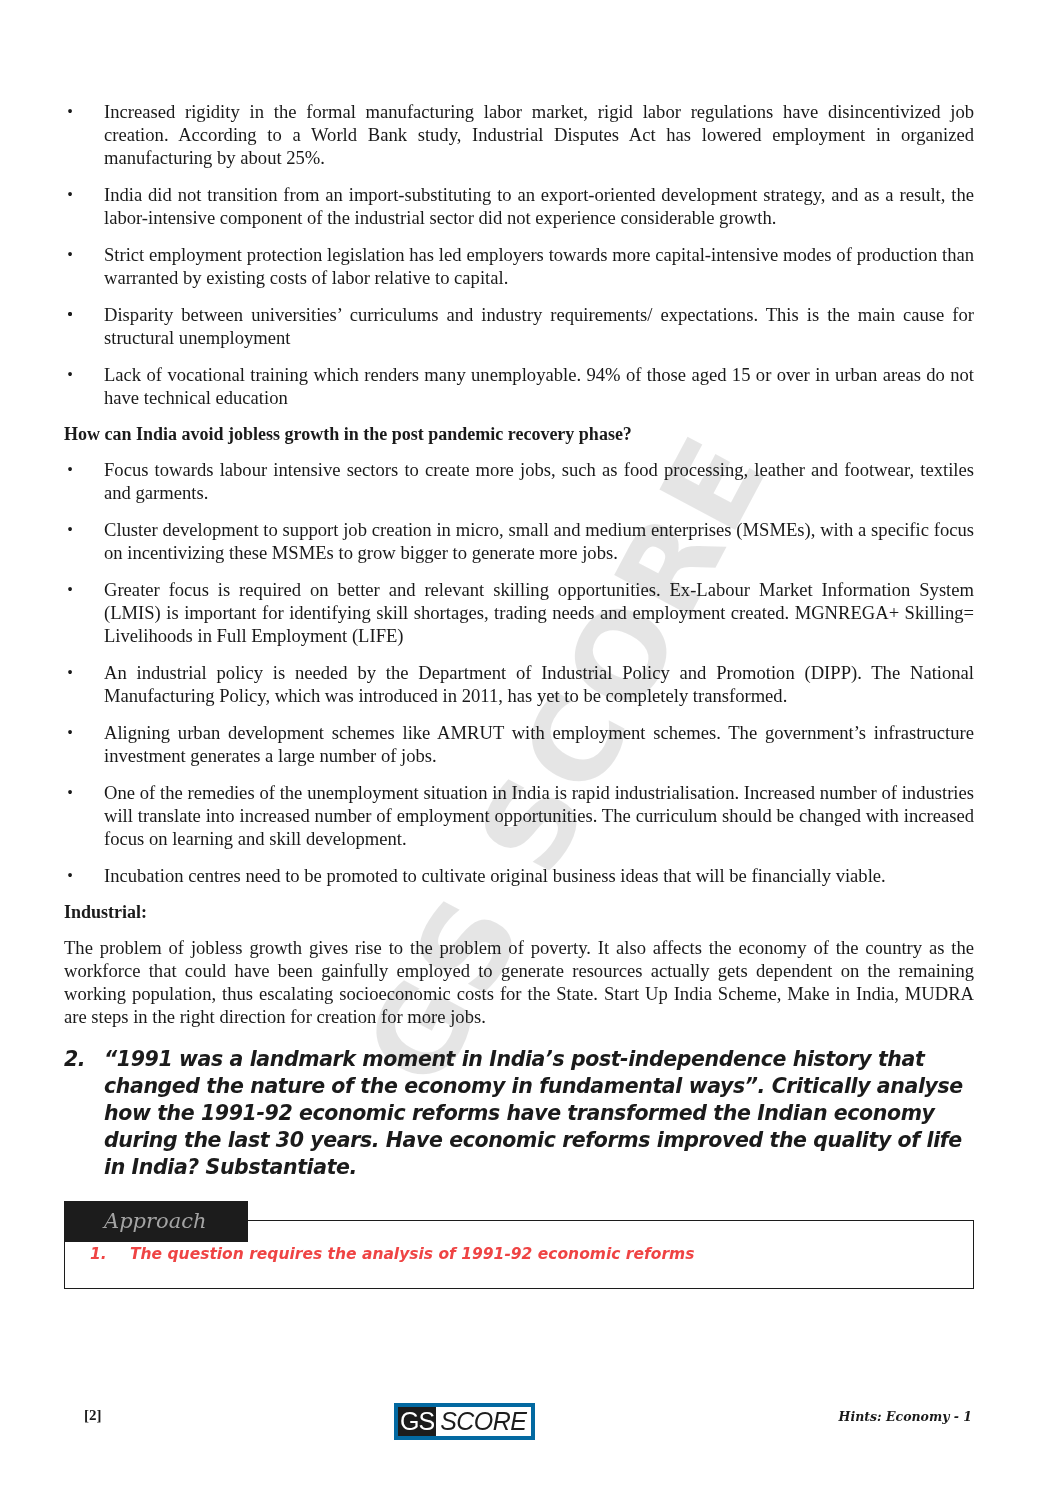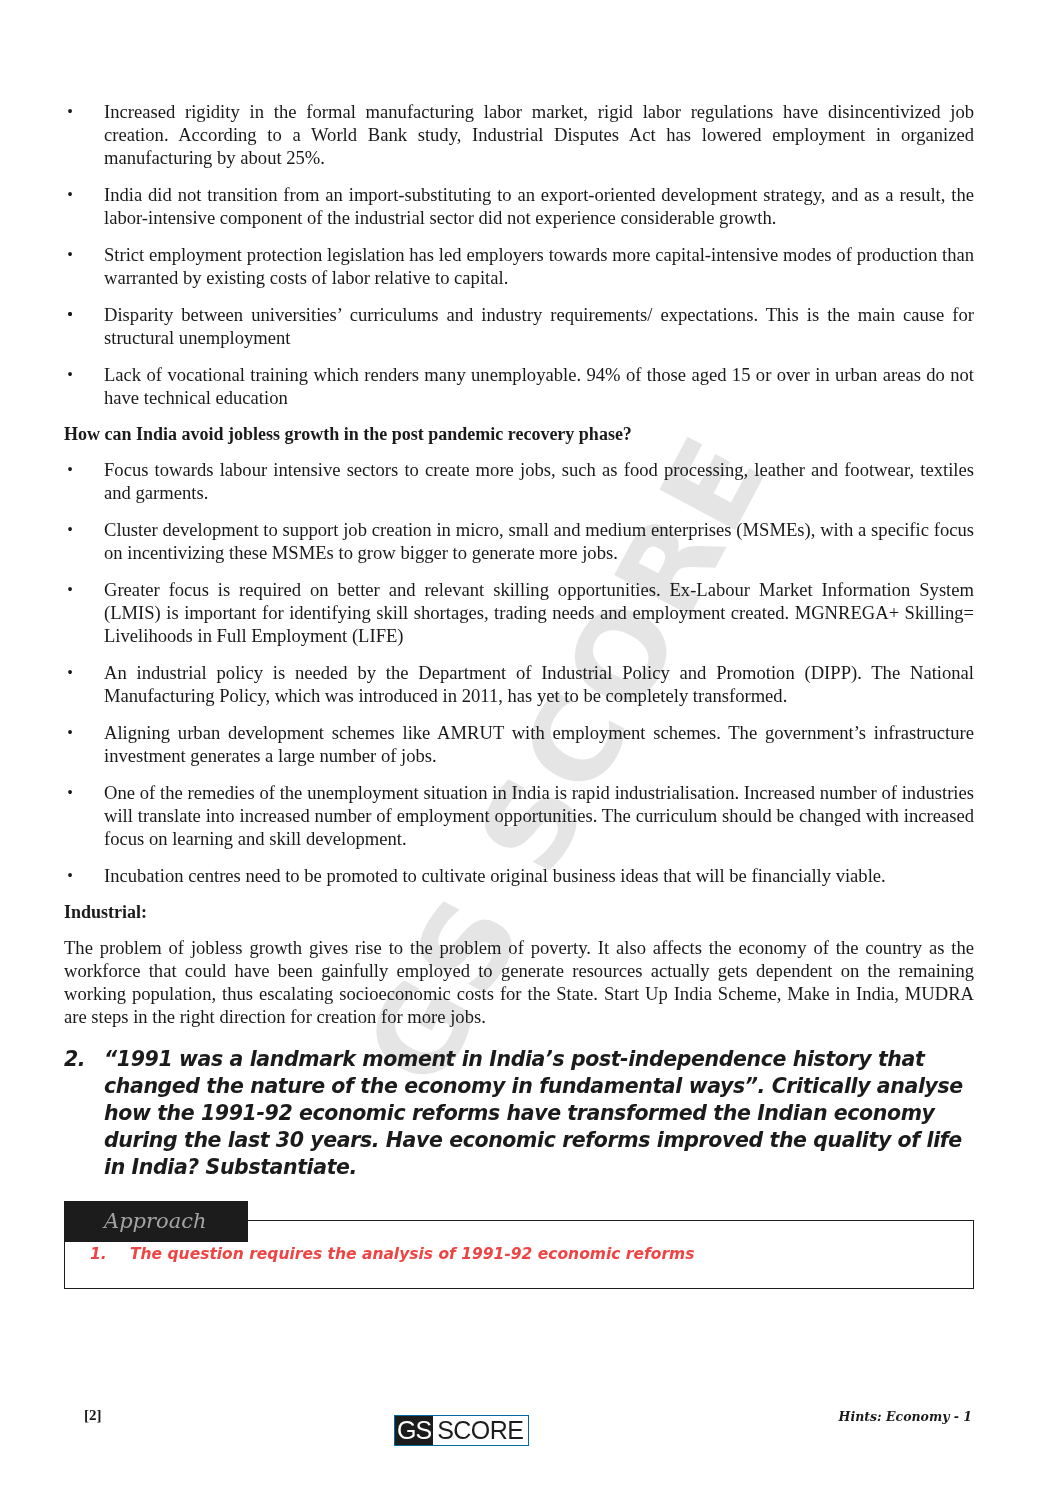--- a/index.html
+++ b/index.html
@@ -54,25 +54,25 @@
     position: absolute; left: 14px; top: 44px;
     font-family: "DejaVu Sans", sans-serif; font-style: italic; font-weight: bold;
     font-size: 15.5px; color: #ef4444; margin-left: 12px;
   }
   .approach-item .anum { display: inline-block; width: 40px; }
   .footer {
     position: absolute; left: 64px; top: 1403px; width: 910px; height: 30px;
   }
   .pnum { position: absolute; left: 20px; top: 4px; font-size: 15px; font-weight: bold; }
   .logo {
-    position: absolute; left: 330px; top: 12px; height: 29px; display: flex;
-    border: 1px solid #0369a1; font-family: "Liberation Sans", sans-serif;
+    position: absolute; left: 330px; top: 0; height: 29px; display: flex;
+    border: 4px solid #0369a1; font-family: "Liberation Sans", sans-serif;
   }
   .logo .gs { background: #1c1c1c; color: #fff; font-size: 25px; line-height: 29px; padding: 0 2px; letter-spacing: -1px; }
-  .logo .score { background: #fff; color: #1c1c1c; font-size: 25px; line-height: 29px; padding: 0 4px; letter-spacing: -0.5px; }
+  .logo .score { background: #fff; color: #1c1c1c; font-size: 25px; line-height: 29px; padding: 0 4px; letter-spacing: -0.5px; font-style: italic; }
   .hint {
     position: absolute; right: 2px; top: 6px;
     font-family: "DejaVu Serif", serif; font-style: italic; font-weight: bold; font-size: 12.5px; margin-left: 48px;
   }
   .watermark {
     position: absolute; left: 210px; top: 690px;
     transform: rotate(-62deg); transform-origin: center;
     font-family: "DejaVu Sans", sans-serif; font-weight: bold;
     font-size: 118px; color: rgba(0,0,0,0.10); letter-spacing: 6px;
     white-space: nowrap; pointer-events: none;

